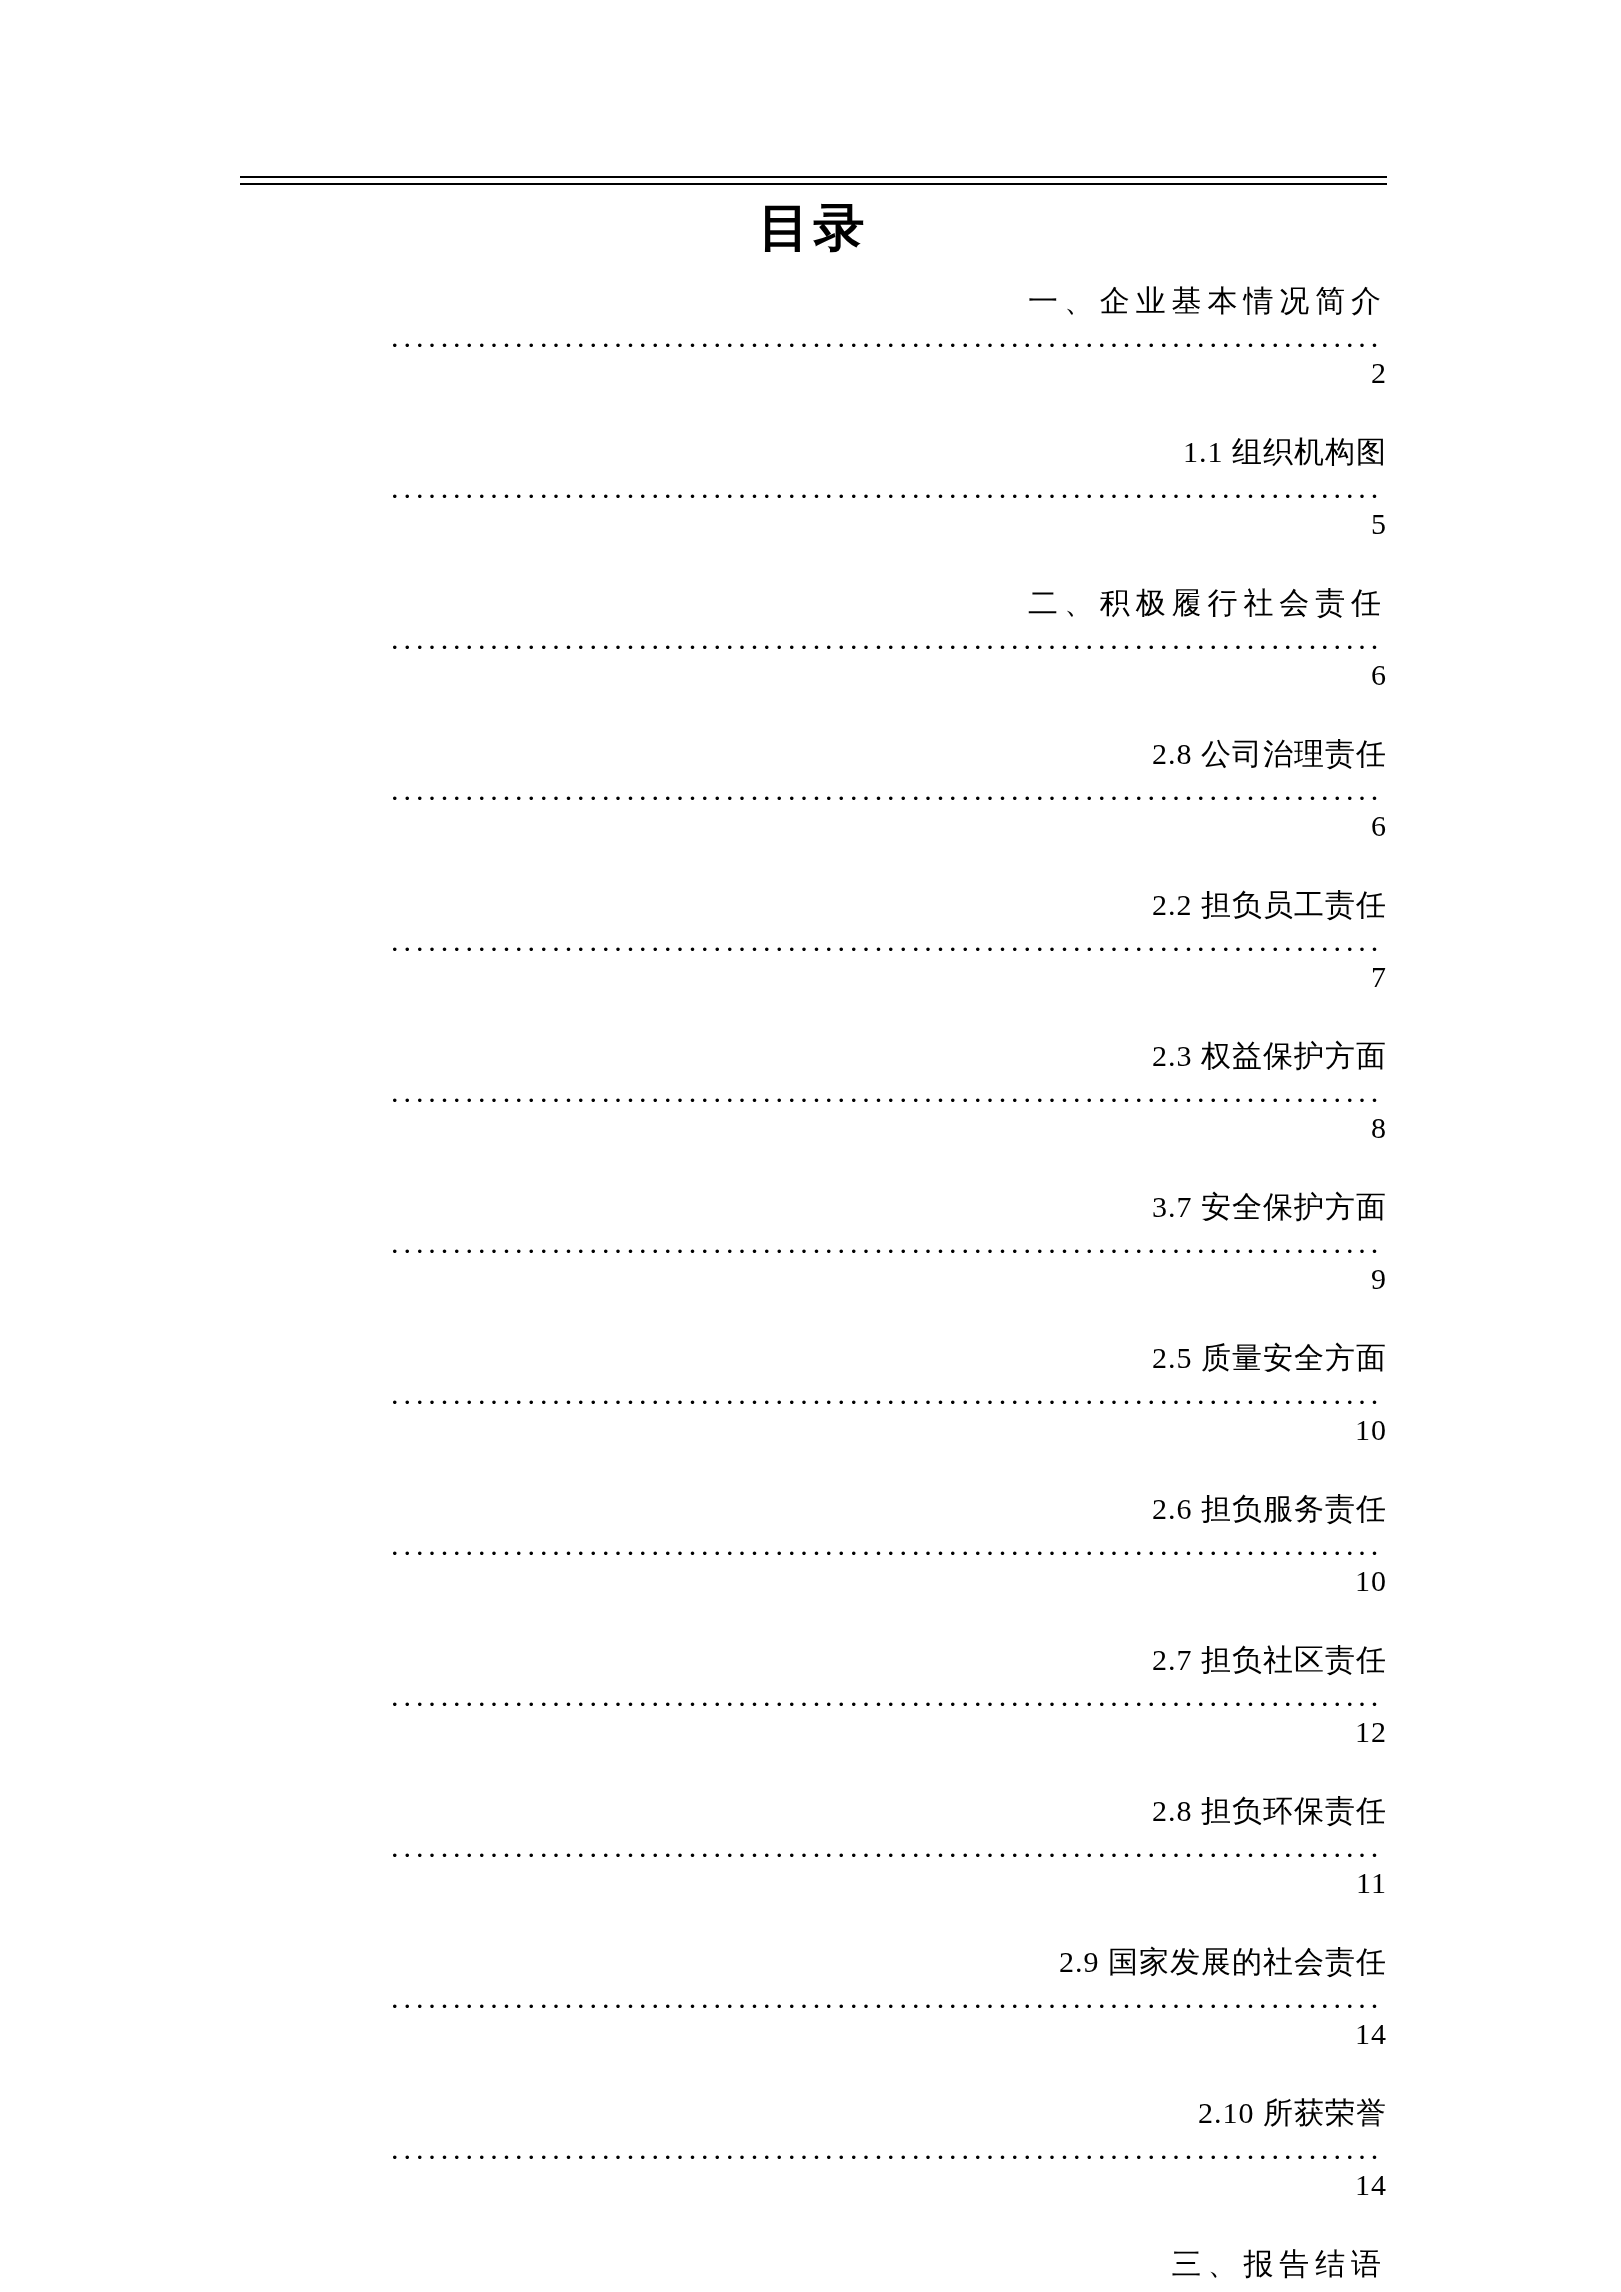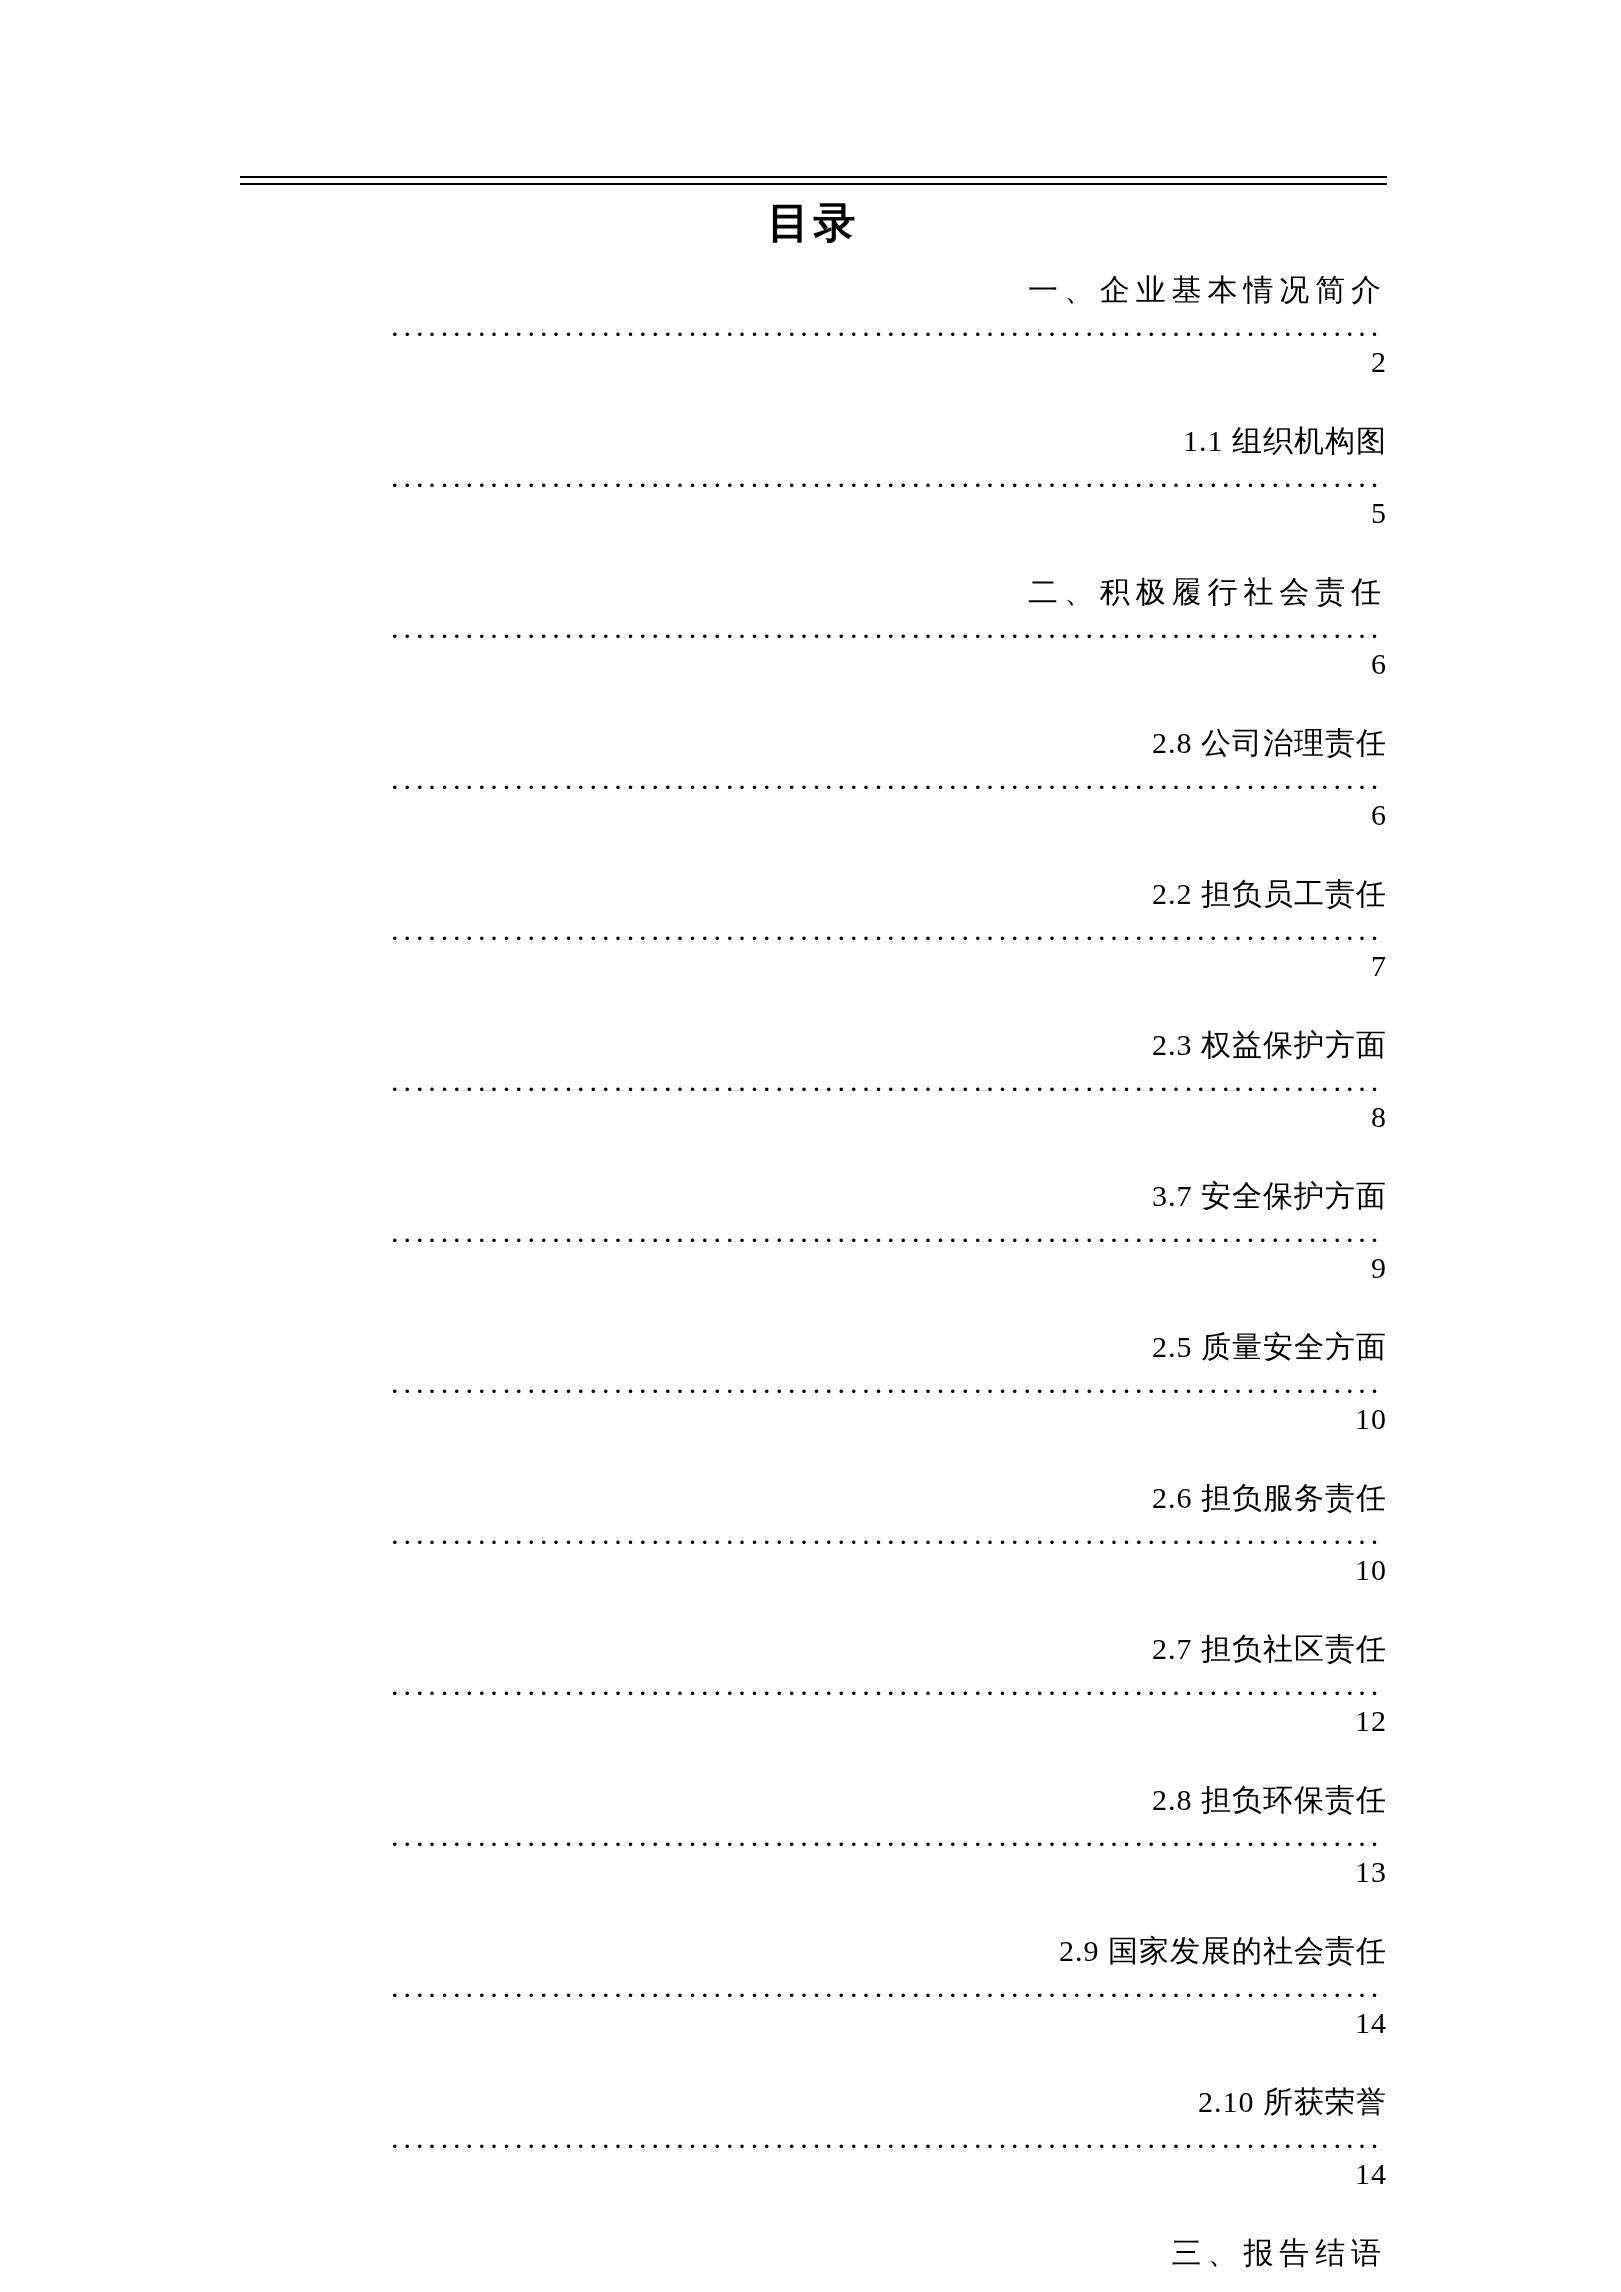--- a/index.html
+++ b/index.html
@@ -33,21 +33,21 @@
     border-top: 2px solid #000;
     border-bottom: 2px solid #000;
     height: 4.9px;
     box-sizing: content-box;
     margin: 0 0 13.7px 0;
   }
   .toc-title {
     text-align: center;
     font-family: "Liberation Sans", "DejaVu Sans", sans-serif;
     font-weight: bold;
-    font-size: 42px;
+    font-size: 51px;
     letter-spacing: 3.9px;
     line-height: 1.15;
     margin: 0 0 25.5px 0;
   }
   .preface {
     text-align: center;
     font-size: 29px;
     letter-spacing: 5.9px;
     margin: 0 0 43px 0;
     font-family: "Liberation Serif", "DejaVu Serif", serif;
@@ -159,21 +159,21 @@
 
       <li class="toc-item level2">
         <span class="label">2.7 担负社区责任</span>
         <span class="leader">................................................................................</span>
         <span class="page-num">12</span>
       </li>
 
       <li class="toc-item level2">
         <span class="label">2.8 担负环保责任</span>
         <span class="leader">................................................................................</span>
-        <span class="page-num">13</span>
+        <span class="page-num">11</span>
       </li>
 
       <li class="toc-item level2">
         <span class="label">2.9 国家发展的社会责任</span>
         <span class="leader">................................................................................</span>
         <span class="page-num">14</span>
       </li>
 
       <li class="toc-item level2">
         <span class="label">2.10 所获荣誉</span>

